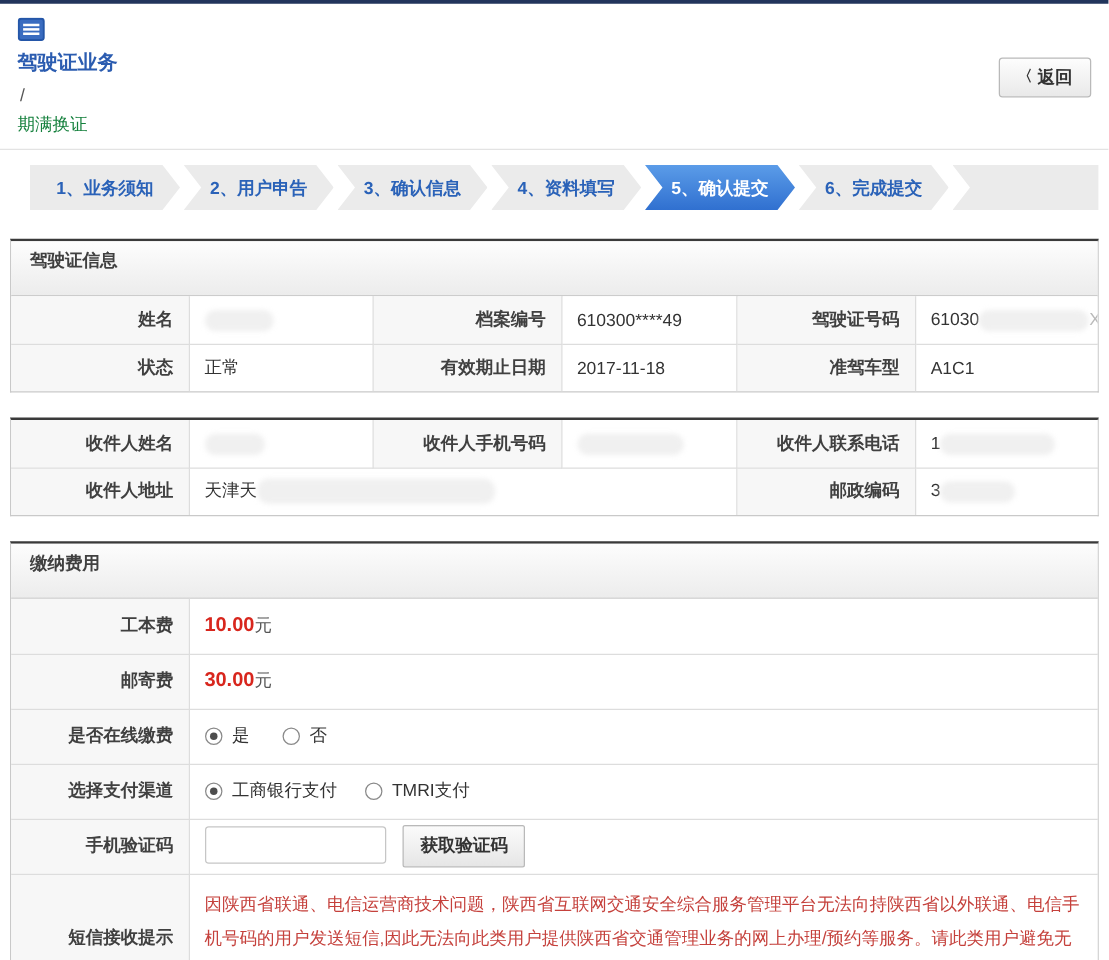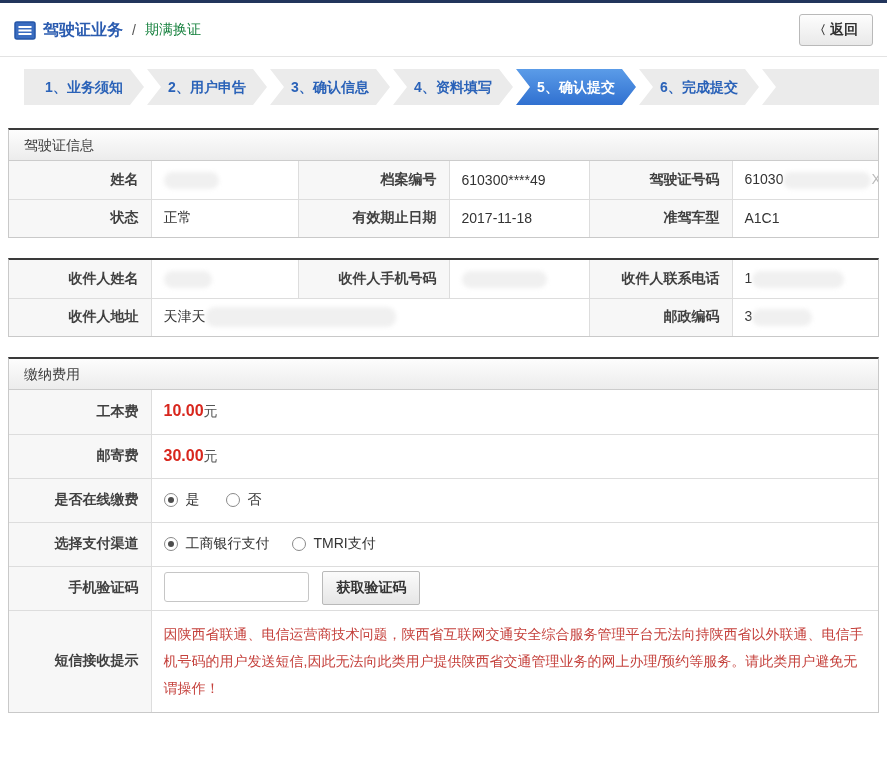--- a/index.html
+++ b/index.html
@@ -2,41 +2,41 @@
 <html><head>
 <meta charset="utf-8">
 <style>
   * { margin:0; padding:0; box-sizing:border-box; }
   html,body { width:887px; background:#fff; font-family:"Liberation Sans","DejaVu Sans",sans-serif; color:#333; }
   .page { position:relative; width:887px; min-height:768px; background:#fff; overflow:hidden; }
   .accent-bar { height:3px; background:#22355c; width:100%; }
 
   
   .header { display:flex; align-items:center; justify-content:space-between; padding:11px 14px 10px 14px; border-bottom:1px solid #e3e3e3; }
-  .header-left { display:flex; align-items:center; gap:7px; }
+  .header-left { display:flex; gap:7px;flex-direction:column; }
   .doc-icon { display:inline-flex; }
   .page-title { font-size:16px; font-weight:bold; color:#2b5cb0; }
   .crumb-sep { font-size:14px; color:#555; margin:0 2px; }
   .crumb-current { font-size:14px; color:#15803d; }
   .back-btn { display:inline-flex; align-items:center; gap:4px; font-size:14px; font-weight:bold; color:#333;
     background:linear-gradient(#fdfdfd,#e9e9e9); border:1px solid #b9b9b9; border-radius:3px; padding:6px 14px; cursor:pointer; }
   .back-chevron { font-size:12px; font-weight:bold; }
 
   
   .steps { display:flex; margin:12px 8px 23px 24px; height:36px; }
   .step { flex:0 0 120px; height:36px; line-height:36px; text-align:center; font-size:14px; font-weight:bold; color:#2a62b8;
     background:#ebebeb; clip-path:polygon(0 0, calc(100% - 14px) 0, 100% 50%, calc(100% - 14px) 100%, 0 100%, 14px 50%); cursor:pointer; }
   .step + .step { margin-left:3px; }
   .step.first { clip-path:polygon(0 0, calc(100% - 14px) 0, 100% 50%, calc(100% - 14px) 100%, 0 100%); }
   .step.active { background:linear-gradient(#5b9ce8,#3070d0); color:#fff; }
   .step-filler { flex:1; margin-left:3px; background:#ebebeb; clip-path:polygon(0 0, 100% 0, 100% 100%, 0 100%, 14px 50%); }
 
   
   .section { margin:20px 8px 0 8px; border:1px solid #c9c9c9; border-top:2px solid #3a3a3a; }
-  .section-header { height:31px; line-height:31px; padding:0 15px; font-size:14px; font-weight:normal; color:#404040;
+  .section-header { height:44px; line-height:31px; padding:0 15px; font-size:14px; font-weight:bold; color:#404040;
     background:linear-gradient(#fdfdfd,#ececec); border-bottom:1px solid #ccc; }
   table { width:100%; border-collapse:collapse; border:hidden; table-layout:fixed; }
   td { border:1px solid #ddd; font-size:14px; height:38px; padding:0 12px; overflow:hidden; white-space:nowrap; }
   td.lbl { background:#f7f7f7; text-align:right; font-weight:bold; color:#404040; }
   td.val { background:#fff; color:#333; }
   .pay-table td { height:44px; }
   .pay-table td.tip-cell { height:auto; white-space:normal; padding:10px 14px 10px 12px; }
 
   .blur-blob { display:inline-block; vertical-align:middle; background:#f0f0f0; border-radius:9px; filter:blur(2px); height:17px; }
   .faded { color:#b9b9b9; }

